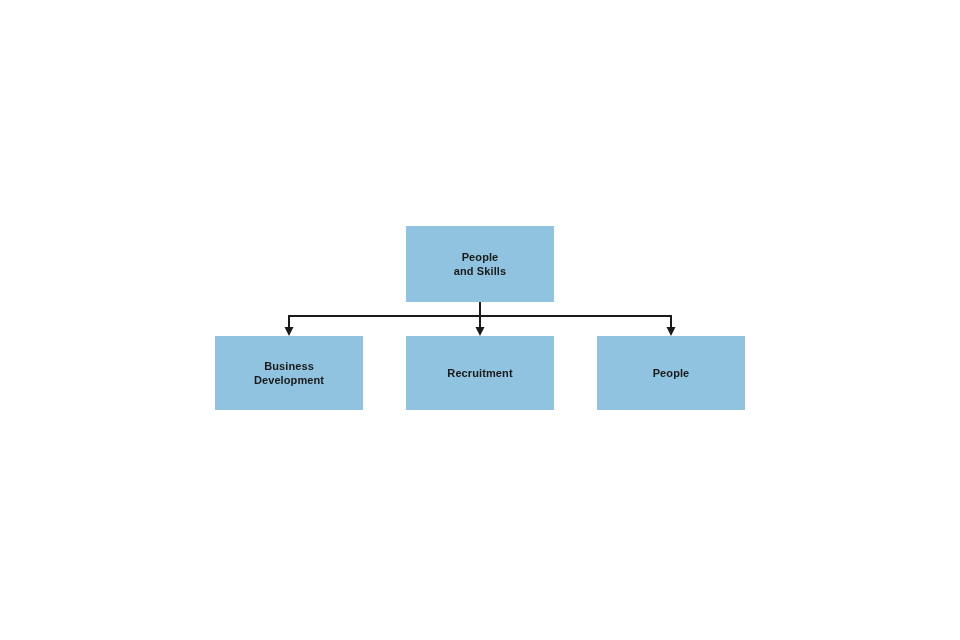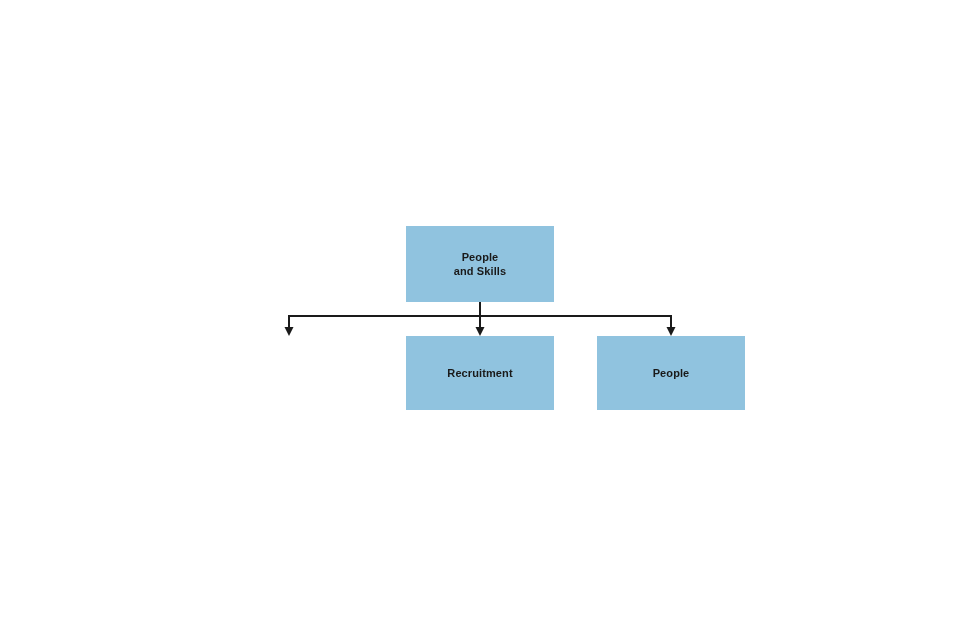--- a/index.html
+++ b/index.html
@@ -91,20 +91,24 @@
       <polygon points="475.5,327 484.5,327 480,336"></polygon>
       <polygon points="666.5,327 675.5,327 671,336"></polygon>
     </g>
   </svg>
 
   <div class="node" id="node-root">
     <span class="node-label">People
 and Skills</span>
   </div>
 
+  <div class="node" id="node-child-0">
+    <span class="node-label">Business
+Development</span>
+  </div>
 
   <div class="node" id="node-child-1">
     <span class="node-label">Recruitment</span>
   </div>
 
   <div class="node" id="node-child-2">
     <span class="node-label">People</span>
   </div>
 
 </div>

